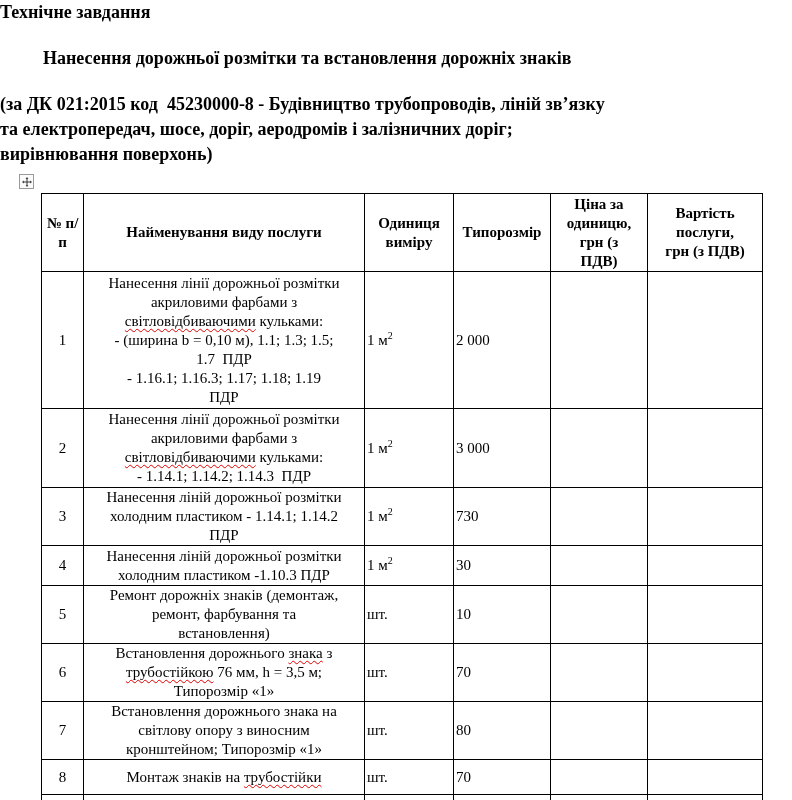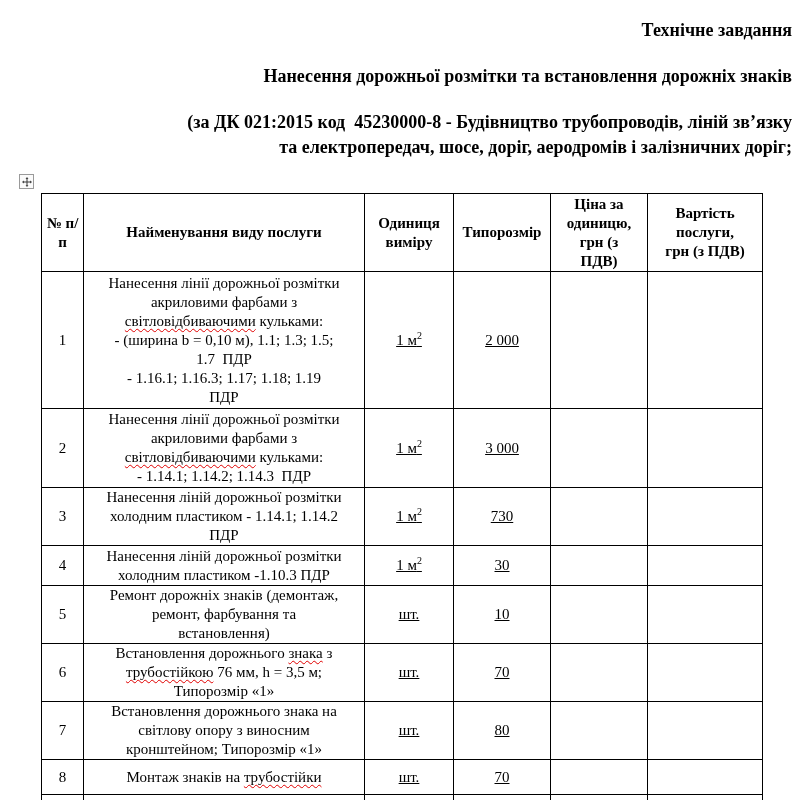--- a/index.html
+++ b/index.html
@@ -2,21 +2,21 @@
 <html><head>
 <meta charset="utf-8">
 <style>
   html, body { margin: 0; padding: 0; }
   body {
     width: 792px; height: 800px; overflow: hidden;
     background: #ffffff; color: #000;
     font-family: "Liberation Serif", "DejaVu Serif", serif;
     position: relative;
   }
-  .heading-block { text-align: right; font-weight: bold; font-size: 18px; line-height: 25px; padding-top: 18px; }
+  .heading-block { text-align: left; font-weight: bold; font-size: 18px; line-height: 25px; padding-top: 0; }
   .doc-title { margin-bottom: 21px; white-space: pre; }
   .doc-subtitle { margin-bottom: 21px; white-space: pre; margin-left: 43px; }
   .doc-code div { white-space: pre; font-family: Liberation Serif, serif; }
 
   .move-handle {
     position: absolute; left: 19px; top: 174px;
     width: 13px; height: 13px;
     border: 1px solid #9a9a9a; background: #fbfbfb;
     display: flex; align-items: center; justify-content: center;
     box-sizing: content-box;
@@ -45,21 +45,21 @@
   tbody tr:nth-child(7) { height: 55px; }
   tbody tr:nth-child(8) { height: 35px; }
   tbody tr:nth-child(9) { height: 36px; }
 
   table.services th {
     font-weight: bold; text-align: center; vertical-align: middle;
     white-space: pre-line;
   }
   td.c-num { text-align: center; }
   td.c-name { text-align: center; white-space: pre-wrap; padding-left: 4px; }
-  td.c-unit, td.c-qty, td.c-price, td.c-total { text-align: center; text-decoration: underline; }
+  td.c-unit, td.c-qty, td.c-price, td.c-total { text-align: left; }
   td.c-name.footer-label { font-weight: bold; white-space: pre; }
   sup { font-size: 10px; line-height: 0; }
 
   .miss {
     text-decoration-line: underline;
     text-decoration-style: wavy;
     text-decoration-color: #e00000;
     text-decoration-thickness: 1px;
     text-underline-offset: 2px;
     text-decoration-skip-ink: none;
@@ -67,20 +67,21 @@
 </style>
 </head>
 <body>
 
 <div class="heading-block">
   <div class="doc-title">Технічне завдання</div>
   <div class="doc-subtitle">Нанесення дорожньої розмітки та встановлення дорожніх знаків</div>
   <div class="doc-code">
     <div>(за ДК 021:2015 код  45230000-8 - Будівництво трубопроводів, ліній зв’язку</div>
     <div>та електропередач, шосе, доріг, аеродромів і залізничних доріг;</div>
+    <div>вирівнювання поверхонь)</div>
   </div>
 </div>
 
 <div class="move-handle">
   <svg viewBox="0 0 16 16" aria-hidden="true">
     <path d="M8 0 L10.3 3 H8.8 V7.2 H13 V5.7 L16 8 L13 10.3 V8.8 H8.8 V13 H10.3 L8 16 L5.7 13 H7.2 V8.8 H3 V10.3 L0 8 L3 5.7 V7.2 H7.2 V3 H5.7 Z" fill="#3a3a3a"></path>
   </svg>
 </div>
 
 <table class="services">

